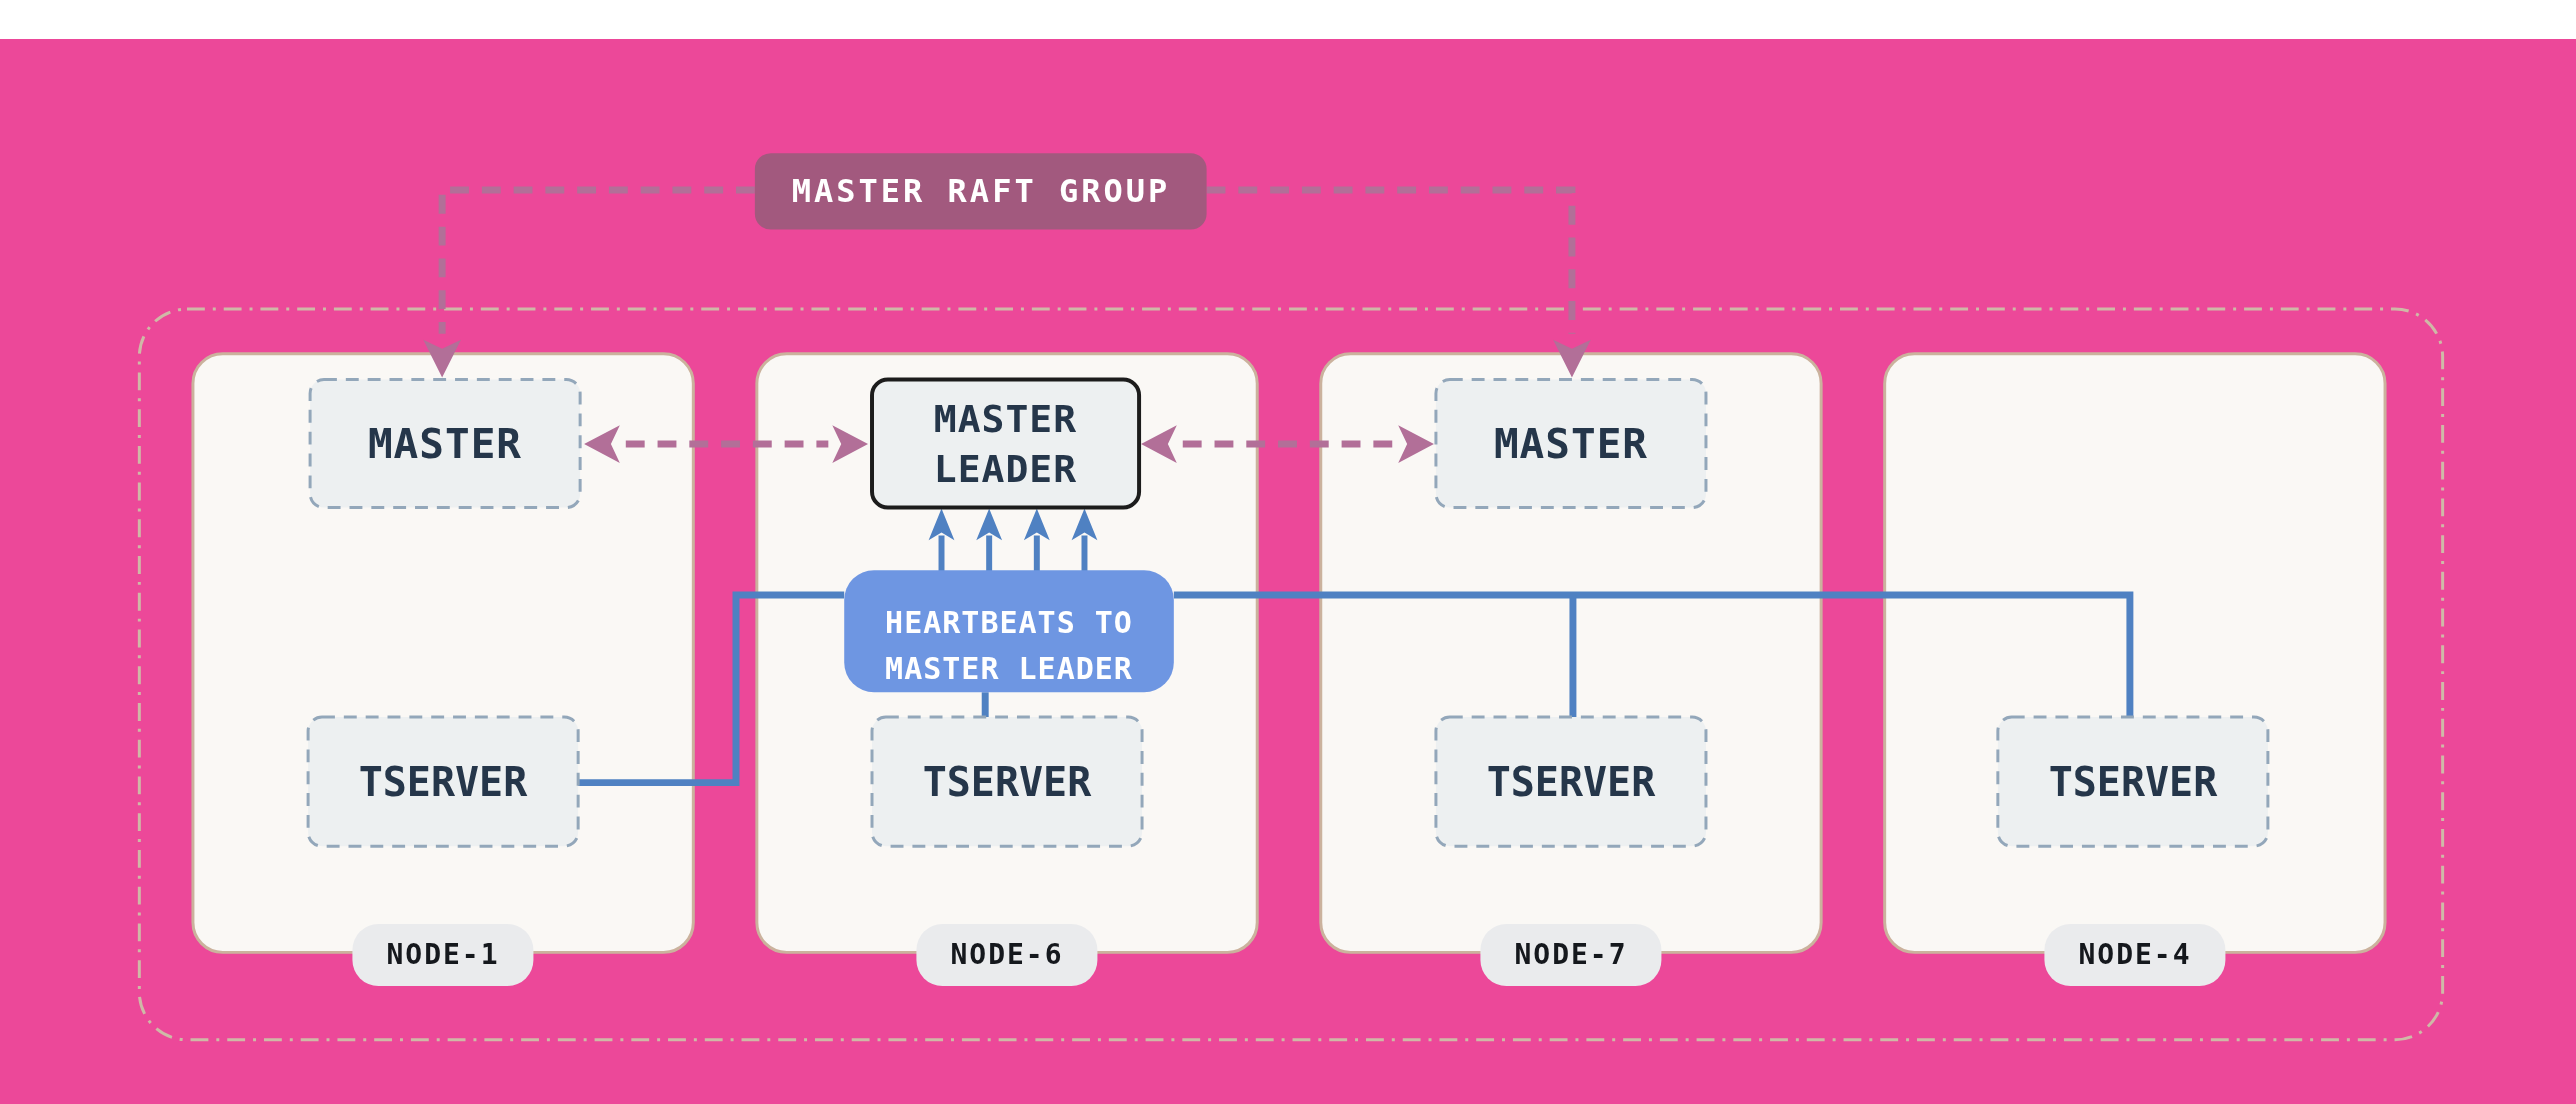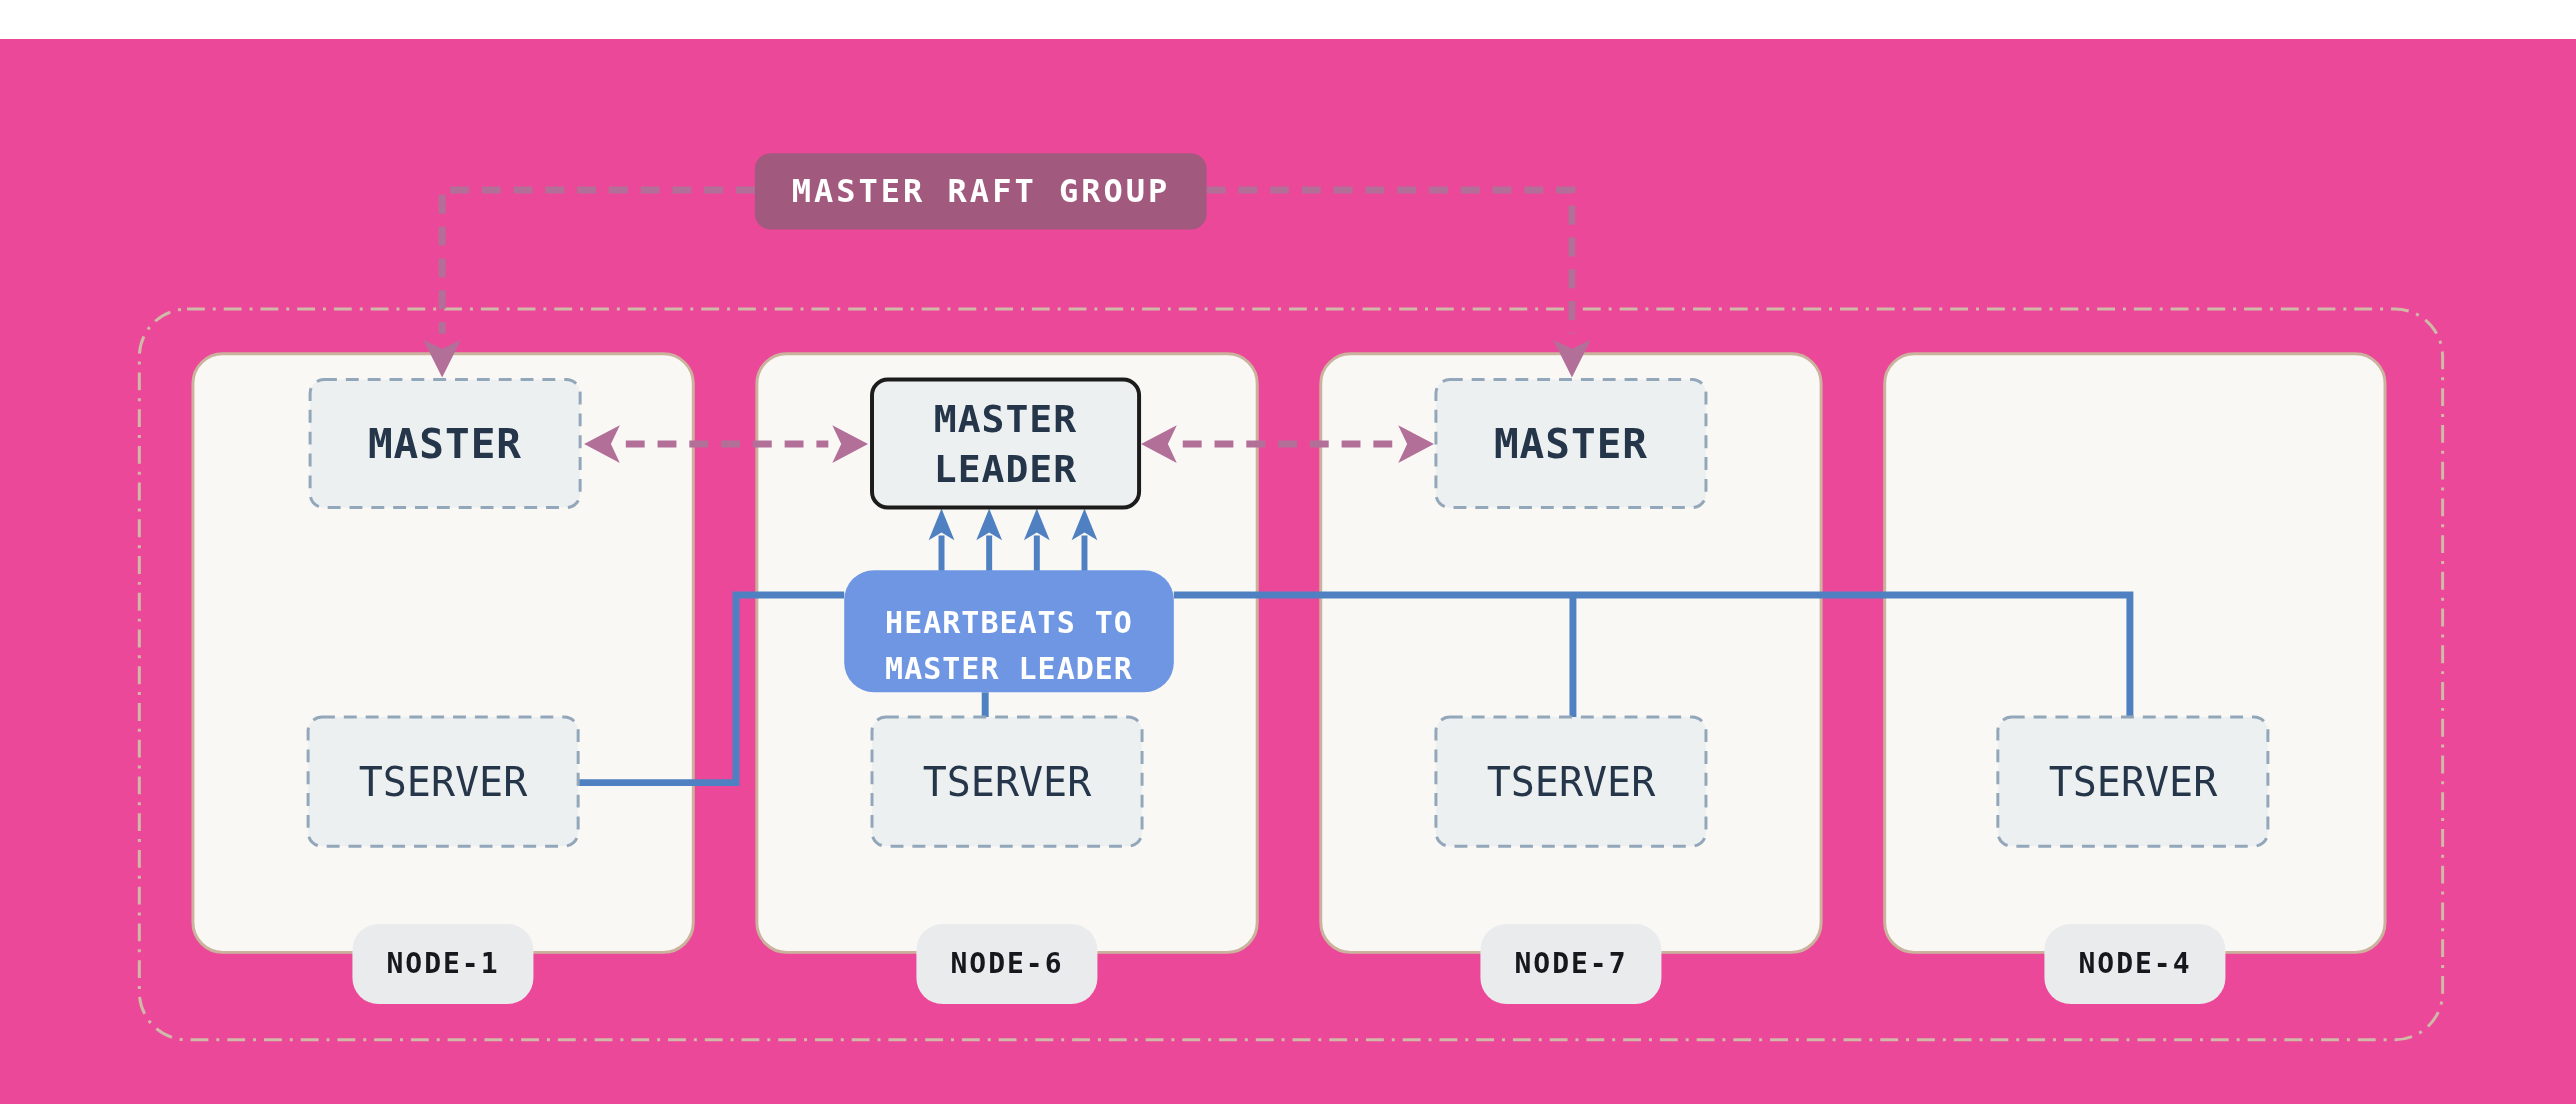--- a/index.html
+++ b/index.html
@@ -19,29 +19,29 @@
     align-items: center;
     justify-content: center;
     text-align: center;
     white-space: pre-line;
     color: #25364a;
     letter-spacing: 1px;
     pointer-events: none;
   }
   .lbl.master   { font-size: 41px; font-weight: bold; }
   .lbl.leader   { font-size: 38px; font-weight: bold; line-height: 1.32; }
-  .lbl.tserver  { font-size: 40px; font-weight: 400; letter-spacing: 0px; }
+  .lbl.tserver  { font-size: 40px; font-weight: 700; letter-spacing: 0px; }
   .lbl.raft     { font-size: 32px; font-weight: bold; letter-spacing: 3px; color: #ffffff; }
   .lbl.heartbeat{ font-size: 30px; font-weight: bold; letter-spacing: 1px; color: #ffffff; line-height: 1.55; }
   .pill {
     position: absolute;
     top: 885px;
     height: 48px;
     line-height: 48px;
-    padding: 16px 34px;
+    padding: 7px 34px;
     transform: translateX(-50%);
     background: #eaebed;
     border-radius: 26px;
     font-size: 28px;
     font-weight: bold;
     letter-spacing: 2px;
     color: #15181d;
     text-align: center;
     white-space: nowrap;
   }

